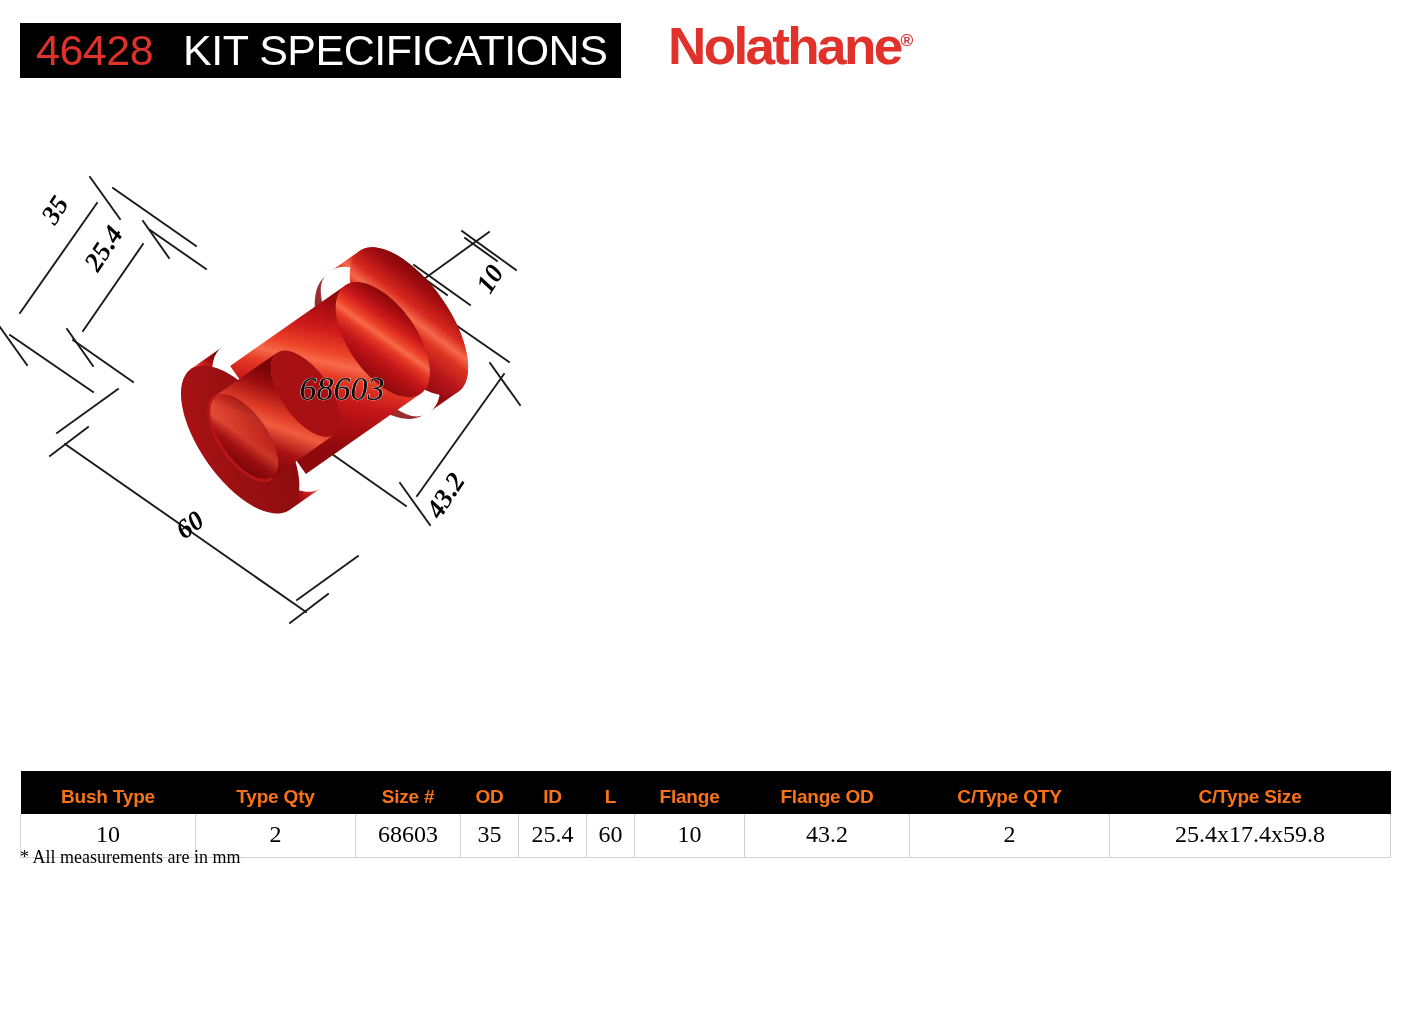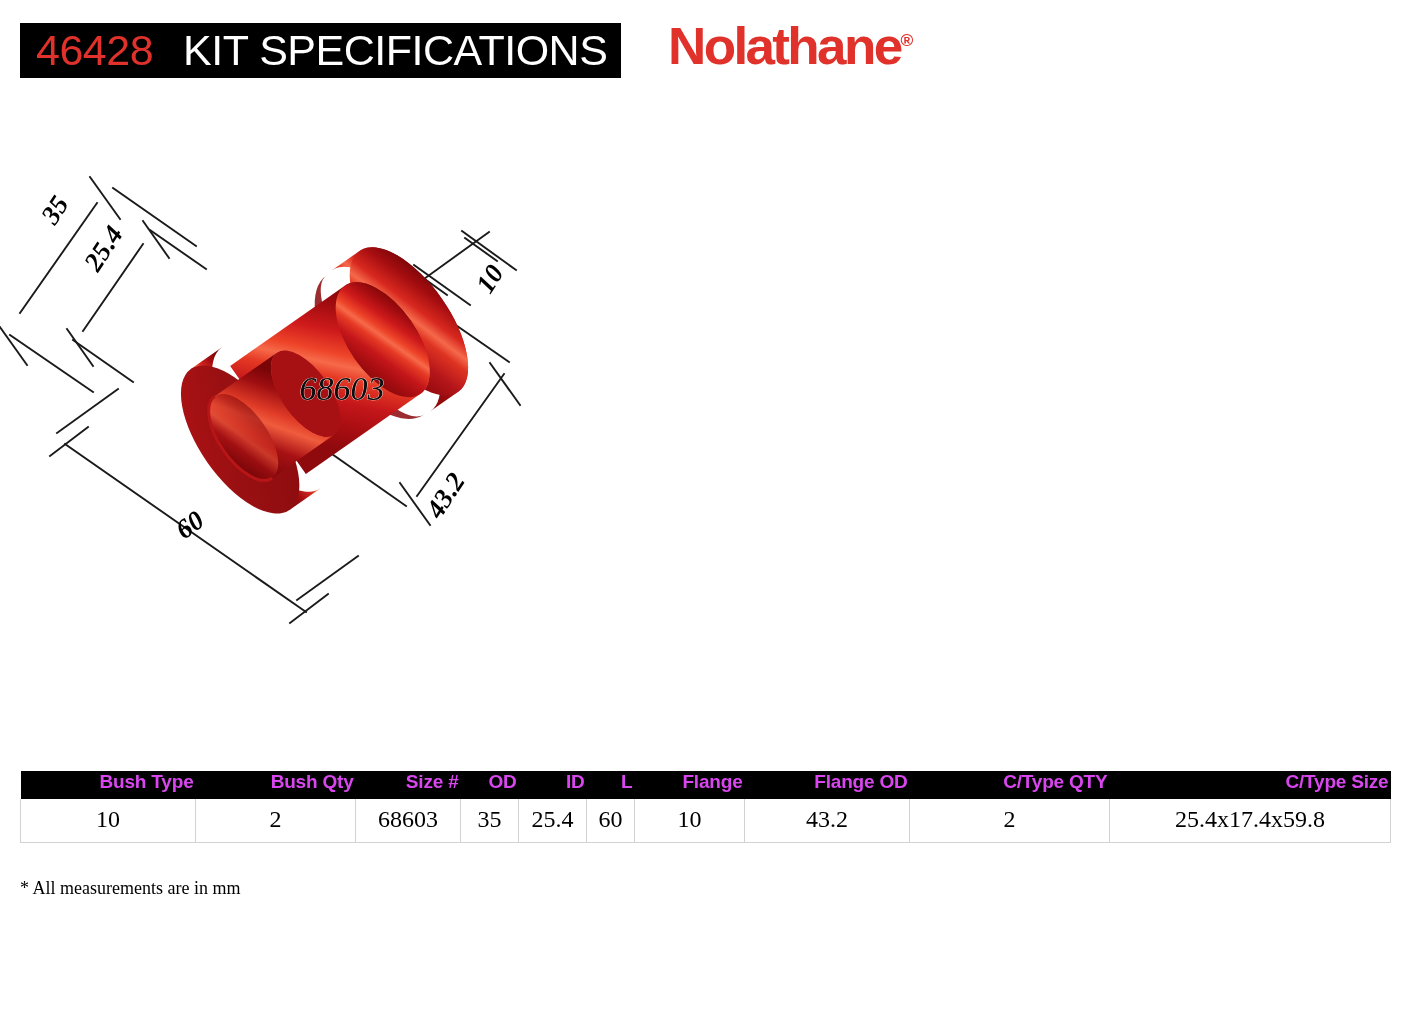--- a/index.html
+++ b/index.html
@@ -25,33 +25,33 @@
   #brand-logo .reg{font-size:17px;vertical-align:super;
               letter-spacing:0;font-weight:700;}
 
   
   #drawing{position:absolute;left:0px;top:120px;width:700px;height:580px;}
   #drawing svg{display:block;}
 
   
   #spec-table{position:absolute;left:20px;top:771px;width:1370px;
               border-collapse:collapse;table-layout:fixed;}
-  #spec-table thead th{background:#000000;color:#d946ef;
+  #spec-table thead th{background:#000000;color:#f97316;
               font-family:"Liberation Sans",sans-serif;
-              font-size:19px;font-weight:700;text-align:right;
-              padding:0 2px 6px;line-height:1.15;letter-spacing:-0.2px;}
+              font-size:19px;font-weight:700;text-align:center;
+              padding:15px 2px 6px;line-height:1.15;letter-spacing:-0.2px;}
   #spec-table tbody td{font-family:"Liberation Serif",serif;
               font-size:24px;color:#000000;text-align:center;
               padding:7px 2px 9px;background:#ffffff;
               border-right:1px solid #d2d2d2;
               border-bottom:1px solid #d2d2d2;}
   #spec-table tbody td:first-child{border-left:1px solid #d2d2d2;}
 
   #footnote{position:absolute;left:20px;top:847px;
-            font-family:"Liberation Serif",serif;font-size:18px;color:#000;margin-top:31px;}
+            font-family:"Liberation Serif",serif;font-size:18px;color:#000;}
 </style>
 </head>
 <body>
 
 <div id="header">
   <div id="title-bar">
     <span class="kit-number">46428</span>
     <span class="kit-title">KIT SPECIFICATIONS</span>
   </div>
   <div id="brand-logo"><span>Nolathane</span><span class="reg">®</span></div>
@@ -194,21 +194,21 @@
       <col style="width:68px">
       <col style="width:48px">
     <col style="width:110px">
       <col style="width:165px">
       <col style="width:200px">
     <col style="width:281px">
   </colgroup>
   <thead>
     <tr>
       <th>Bush Type</th>
-      <th>Bush Qty</th>
+      <th>Type Qty</th>
       <th>Size #</th>
       <th>OD</th>
       <th>ID</th>
       <th>L</th>
       <th>Flange</th>
       <th>Flange OD</th>
       <th>C/Type QTY</th>
       <th>C/Type Size</th>
     </tr>
   </thead>

